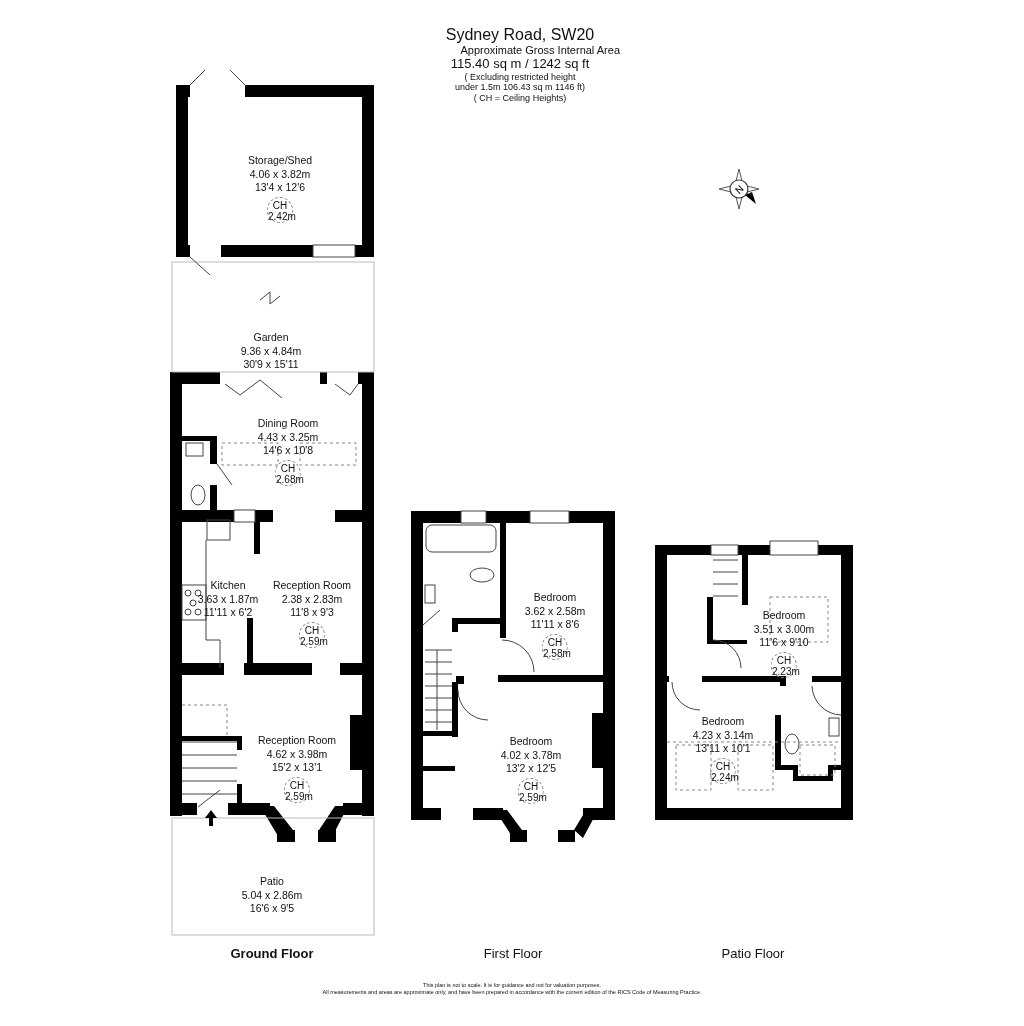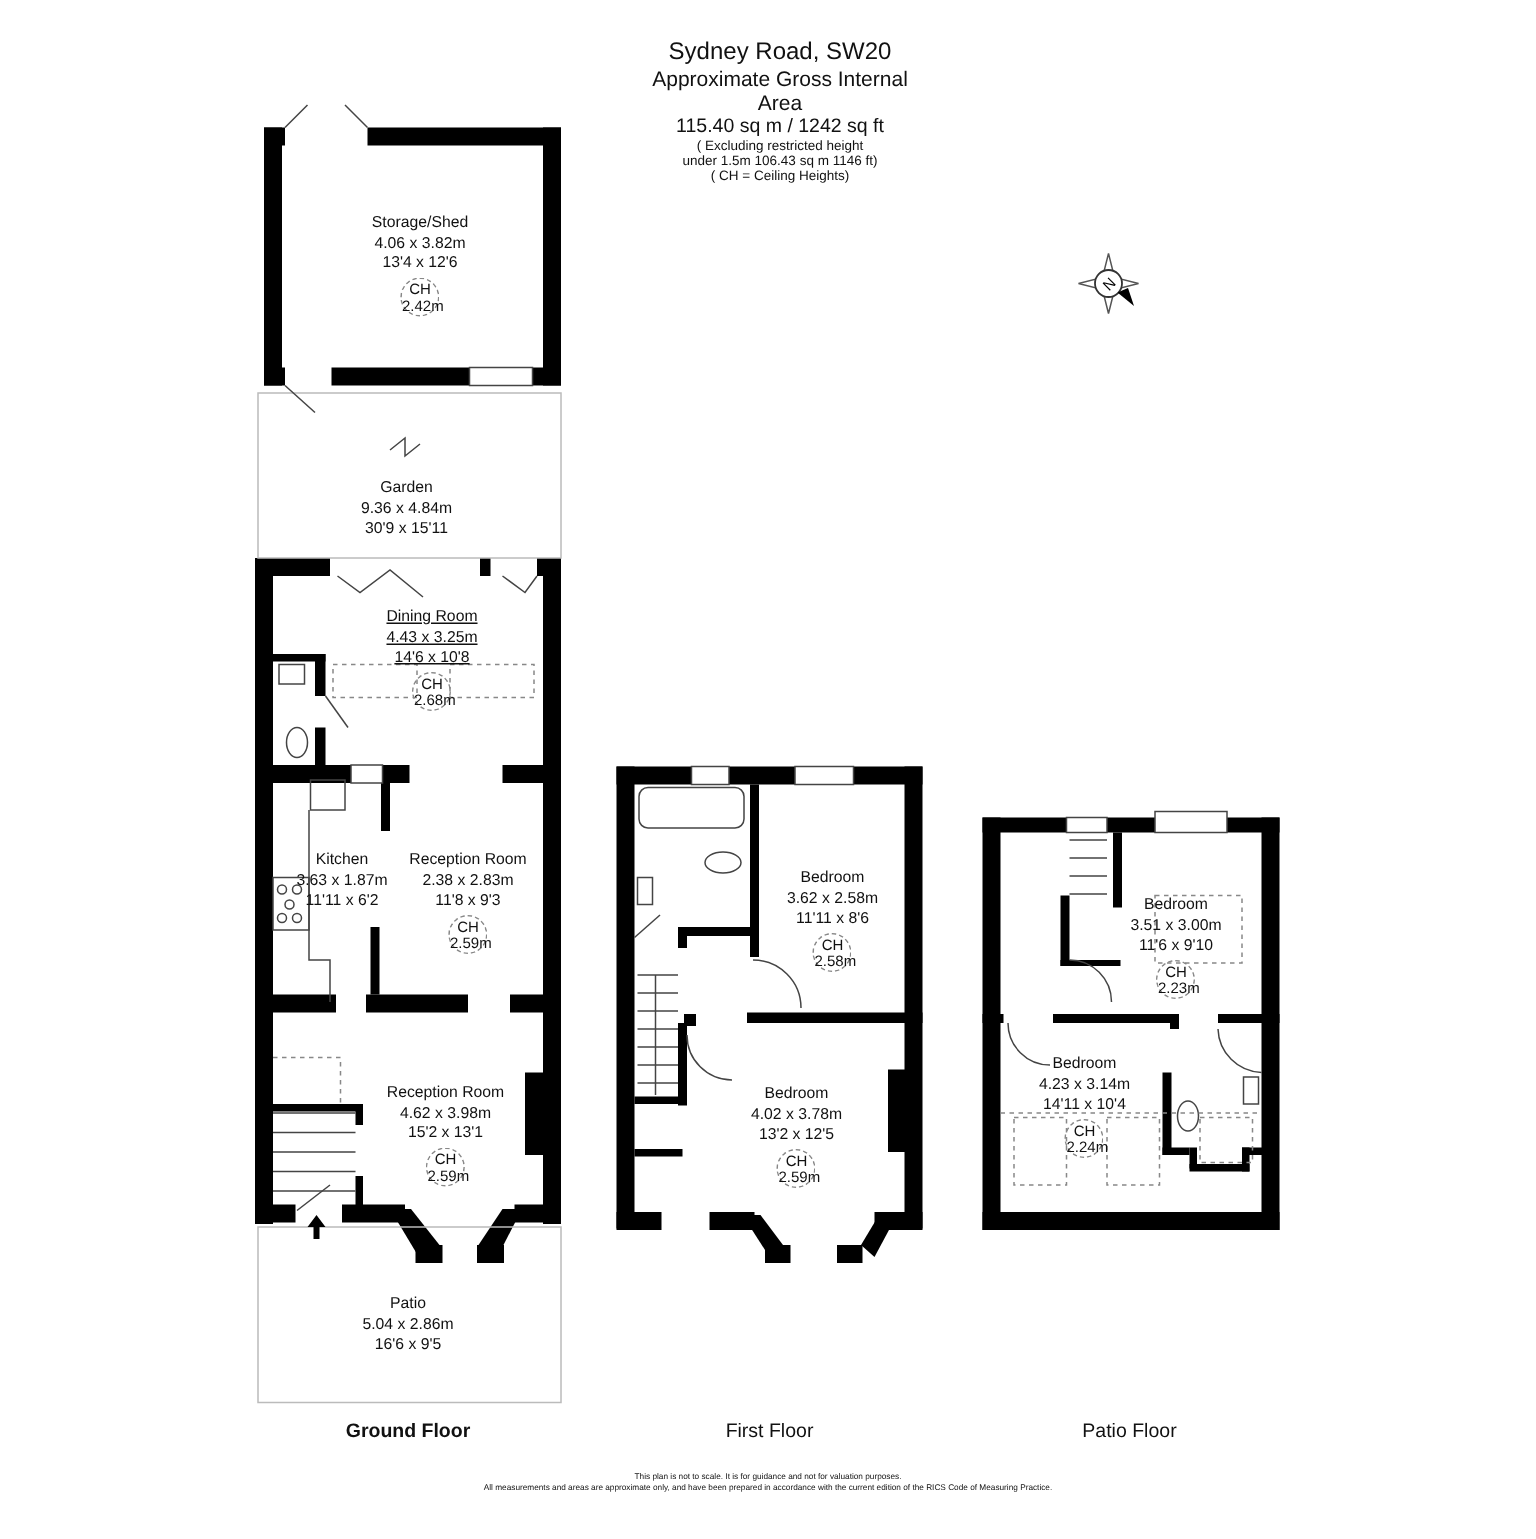--- a/index.html
+++ b/index.html
@@ -1,23 +1,23 @@
 <!DOCTYPE html>
 <html><head>
 <meta charset="utf-8">
 <style>
   html,body{margin:0;padding:0;background:#ffffff;}
   body{width:1024px;height:1026px;position:relative;overflow:hidden;font-family:"Liberation Sans",sans-serif;color:#111;}
   .header{position:absolute;left:420px;top:26px;width:200px;text-align:center;line-height:1.15;}
   .h-title{font-size:16px;}
-  .h-sub{font-size:14px;}
+  .h-sub{font-size:11px;text-align:right;}
   .h-area{font-size:13px;}
   .h-small{font-size:9px;}
   svg.plan{position:absolute;left:0;top:0;}
-  .room-label{position:absolute;text-align:center;font-size:10.5px;line-height:1.3;transform:translateX(-50%);white-space:nowrap;}
+  .room-label{position:absolute;text-align:center;font-size:10.5px;line-height:1.3;transform:translateX(-50%);white-space:nowrap;margin-top:12px;}
   .ch{display:inline-block;width:26px;height:26px;border:1px dashed #888;border-radius:50%;font-size:10px;line-height:1.15;padding-top:2px;box-sizing:border-box;margin-top:2px;}
   .floor-label{position:absolute;font-size:13px;transform:translateX(-50%);white-space:nowrap;}
   .disclaimer{position:absolute;left:0;width:1024px;text-align:center;font-size:5.5px;line-height:1.35;top:982px;}
   .compass{position:absolute;left:718px;top:168px;}
 </style>
 </head>
 <body>
 
 <div class="header">
   <div class="h-title">Sydney Road, SW20</div>
@@ -203,21 +203,21 @@
   <div>Storage/Shed</div>
   <div>4.06 x 3.82m</div>
   <div>13'4 x 12'6</div>
   <div class="ch"><span>CH</span><br><span>2.42m</span></div>
 </div>
 <div class="room-label" style="left:271px;top:319px;">
   <div>Garden</div>
   <div>9.36 x 4.84m</div>
   <div>30'9 x 15'11</div>
 </div>
-<div class="room-label" style="left:288px;top:405px;text-decoration:underline;">
+<div class="room-label" style="left:288px;top:405px;">
   <div>Dining Room</div>
   <div>4.43 x 3.25m</div>
   <div>14'6 x 10'8</div>
   <div class="ch"><span>CH</span><br><span>2.68m</span></div>
 </div>
 <div class="room-label" style="left:228px;top:567px;">
   <div>Kitchen</div>
   <div>3.63 x 1.87m</div>
   <div>11'11 x 6'2</div>
 </div>
@@ -254,21 +254,21 @@
 
 <div class="room-label" style="left:784px;top:597px;">
   <div>Bedroom</div>
   <div>3.51 x 3.00m</div>
   <div>11'6 x 9'10</div>
   <div class="ch"><span>CH</span><br><span>2.23m</span></div>
 </div>
 <div class="room-label" style="left:723px;top:703px;">
   <div>Bedroom</div>
   <div>4.23 x 3.14m</div>
-  <div>14'11 x 10'4</div>
+  <div>13'11 x 10'1</div>
   <div class="ch"><span>CH</span><br><span>2.24m</span></div>
 </div>
 
 <div class="floor-label" style="left:272px;top:946px;font-weight:bold;">Ground Floor</div>
 <div class="floor-label" style="left:513px;top:946px;">First Floor</div>
 <div class="floor-label" style="left:753px;top:946px;">Patio Floor</div>
 
 <div class="disclaimer">
   <div>This plan is not to scale. It is for guidance and not for valuation purposes.</div>
   <div>All measurements and areas are approximate only, and have been prepared in accordance with the current edition of the RICS Code of Measuring Practice.</div>

